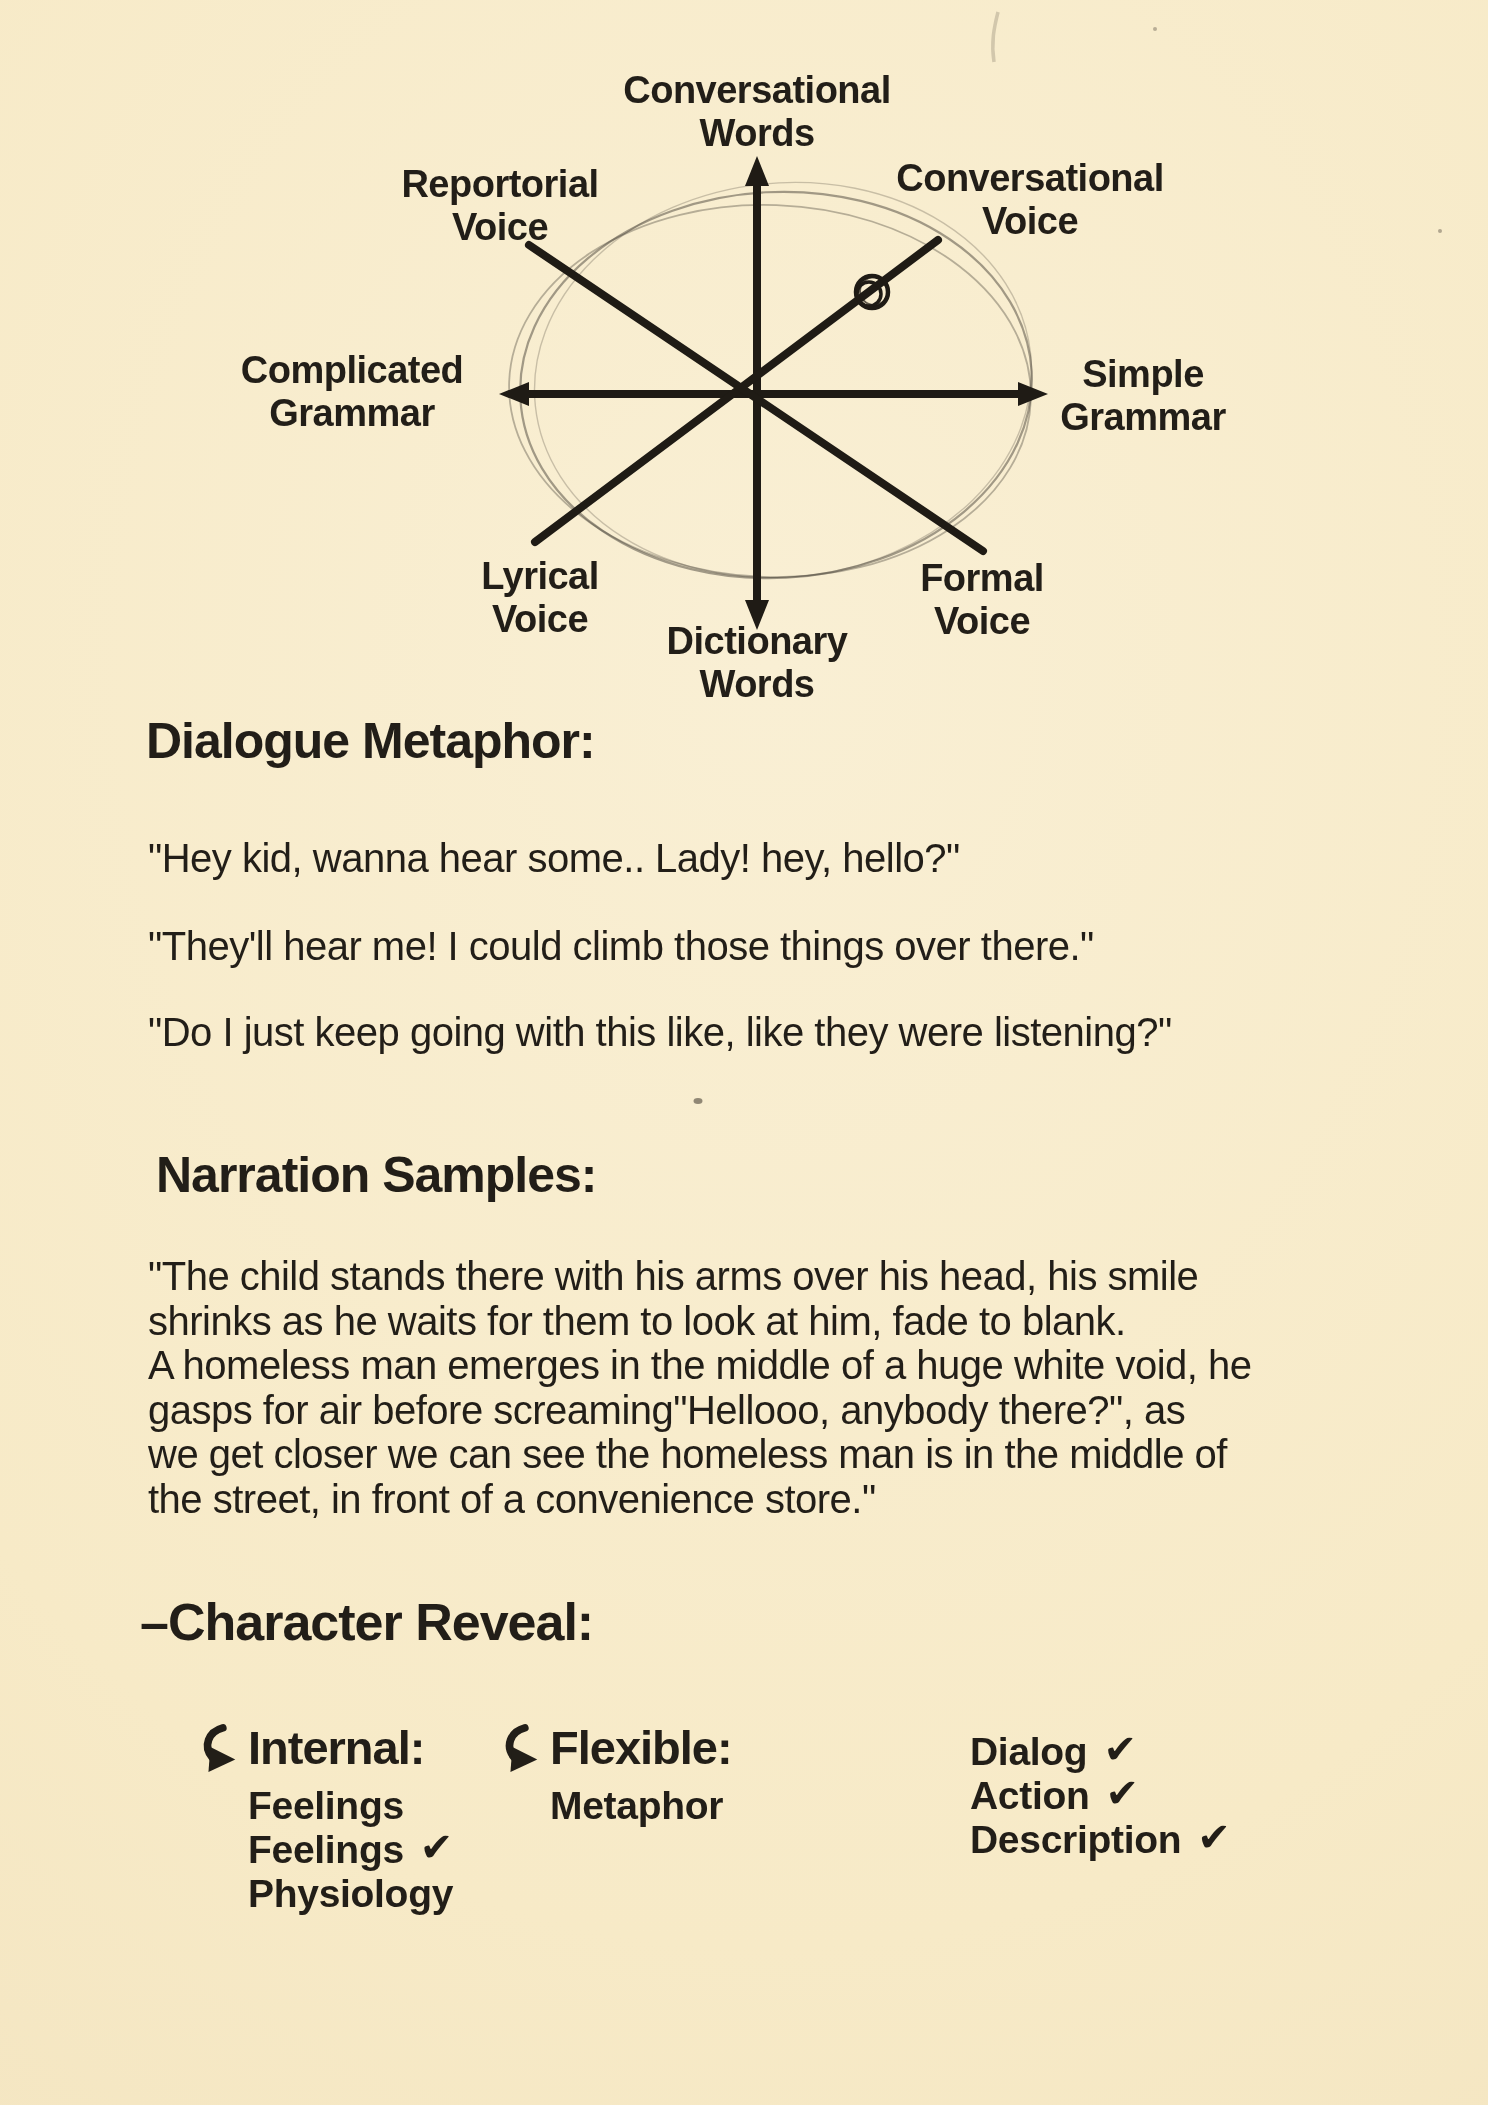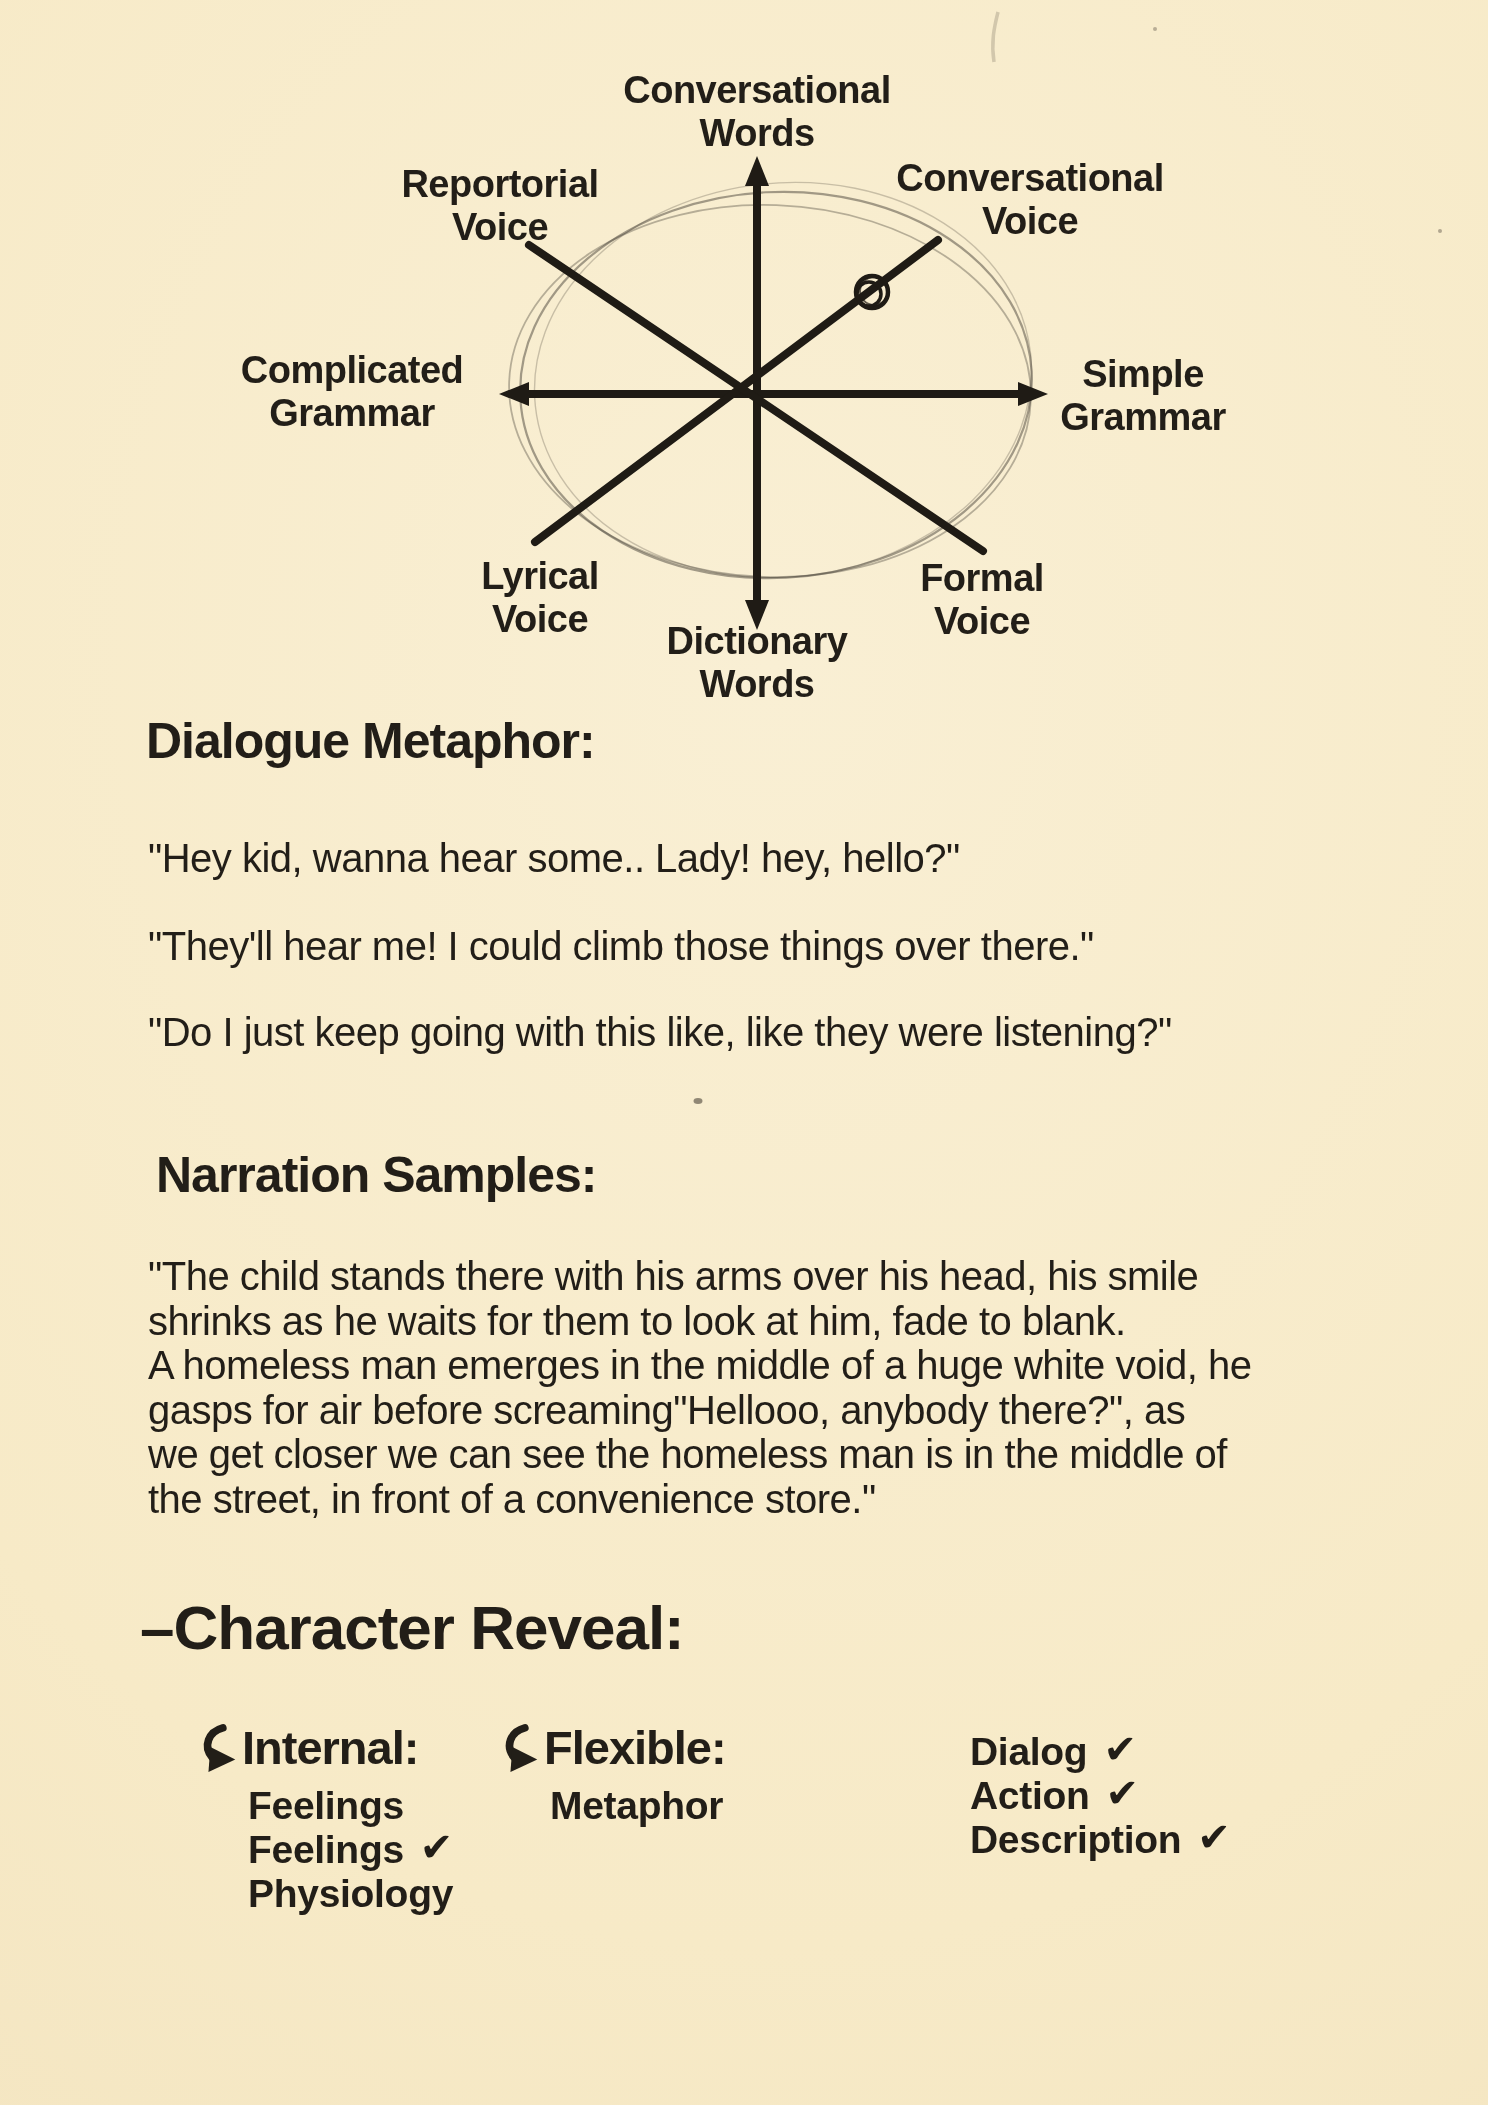--- a/index.html
+++ b/index.html
@@ -24,37 +24,37 @@
   #lbl-simple-gram{left:1143px;top:396px;}
   #lbl-lyrical{left:540px;top:598px;}
   #lbl-dict-words{left:757px;top:663px;}
   #lbl-formal{left:982px;top:600px;}
 
   .section-heading{
     position:absolute;font-weight:bold;font-size:50px;letter-spacing:-1px;
   }
   #dialogue-heading{left:146px;top:712px;}
   #narration-heading{left:156px;top:1146px;}
-  #reveal-heading{left:140px;top:1592px;font-size:62px;}
+  #reveal-heading{left:140px;top:1592px;font-size:52px;}
 
   .quote{position:absolute;left:148px;font-size:40px;letter-spacing:-0.5px;white-space:nowrap;}
   #quote-0{top:836px;}
   #quote-1{top:924px;}
   #quote-2{top:1010px;}
 
   #narration-text{
     position:absolute;left:148px;top:1254px;width:1310px;
     font-size:40px;line-height:44.5px;letter-spacing:-0.5px;white-space:pre-line;
   }
 
   .reveal-col{position:absolute;top:1722px;}
   #col-internal{left:196px;}
   #col-flexible{left:498px;}
   #col-external{left:918px;}
-  .col-head{display:flex;align-items:flex-start;}
+  .col-head{display:flex;align-items:flex-start;gap:6px;}
   .hook{width:46px;height:54px;flex:none;margin-top:0px;}
   .col-title{font-weight:bold;font-size:47px;letter-spacing:-1px;line-height:1.1;}
   .col-items{margin-left:52px;margin-top:8px;font-weight:bold;font-size:39px;
     line-height:44px;letter-spacing:-0.3px;}
   .reveal-item{display:flex;align-items:center;gap:16px;white-space:nowrap;}
   .check{font-size:40px;line-height:1;transform:translateY(-3px);}
 </style>
 </head>
 <body>
 

